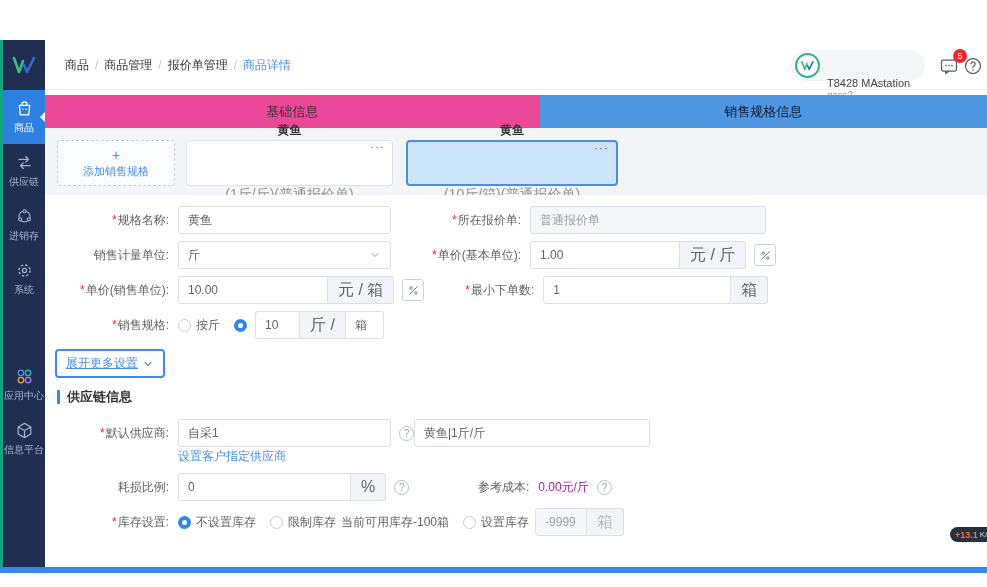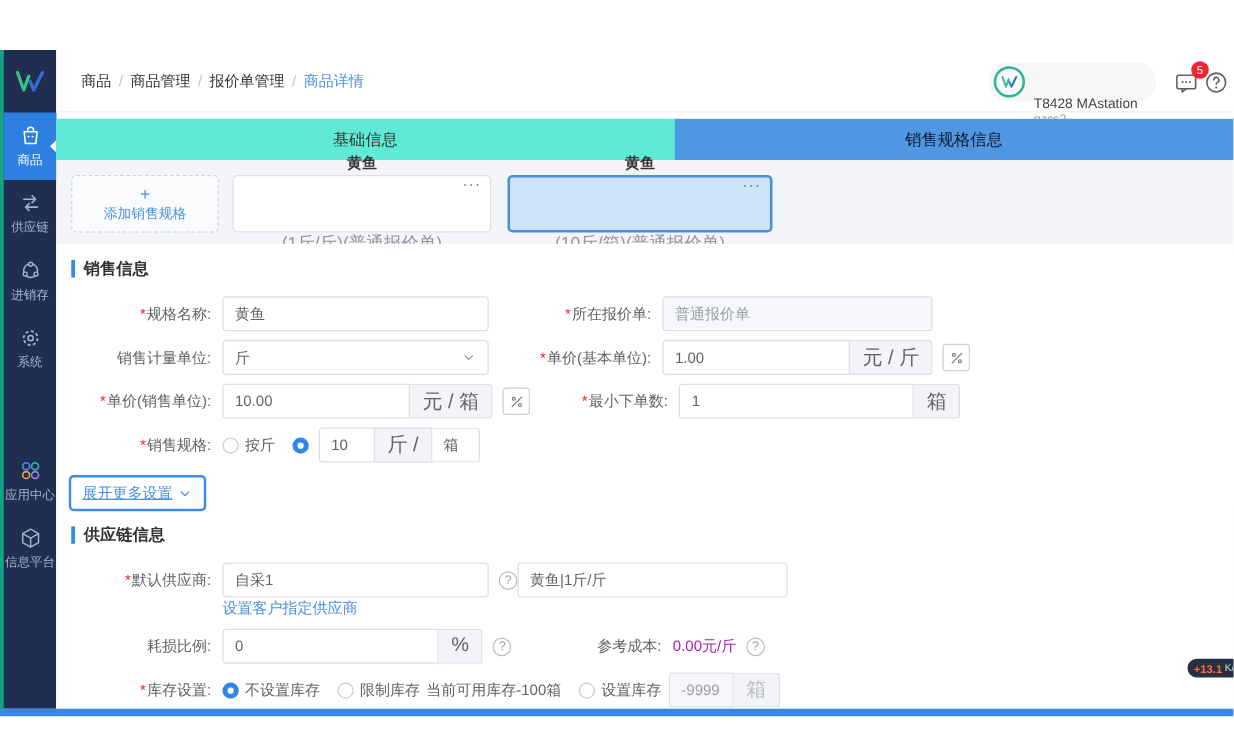--- a/index.html
+++ b/index.html
@@ -28,21 +28,21 @@
   .user-name { font-size:11px; color:#444; }
   .user-sub { font-size:10px; color:#9aa0a8; }
   .hicon { position:absolute; top:16px; width:20px; height:20px; cursor:pointer; }
   .msg-icon { right:28px; }
   .help-icon { right:4px; }
   .badge { position:absolute; top:-7px; right:-8px; min-width:14px; height:14px; border-radius:8px; background:#f5222d; color:#fff; font-size:9px; display:flex; align-items:center; justify-content:center; padding:0 3px; }
 
   
   .tabs { position:absolute; left:45px; top:55px; width:942px; height:33px; display:flex; }
   .tab { display:flex; align-items:center; justify-content:center; font-size:13px; cursor:pointer; }
-  .tab-basic { flex:0 0 52.5%; background:#5eead4; color:#333; }
+  .tab-basic { flex:0 0 52.5%; background:#ec4899; color:#333; }
   .tab-active { flex:1; background:#4f97e3; color:#0f172a; }
 
   
   .content { position:absolute; left:45px; top:88px; width:942px; height:439px; background:#f3f5f8; }
   .cards { position:absolute; left:12px; top:12px; height:46px; display:flex; gap:11px; }
   .card { position:relative; border-radius:4px; display:flex; flex-direction:column; align-items:center; justify-content:center; line-height:1.25; cursor:pointer; }
   .card-add { width:118px; border:1px dashed #c8d3df; background:#fafbfc; color:#4a90e2; font-size:11px; }
   .card-add .plus { font-size:14px; }
   .card-normal { width:207px; background:#fff; border:1px solid #dde2e8; }
   .card-selected { width:212px; background:#cde3f8; border:2px solid #4a90e2; margin-left:2px; }
@@ -61,21 +61,21 @@
 
   .inp { display:flex; align-items:center; height:28px; border:1px solid #dcdfe6; border-radius:3px; background:#fff; padding:0 9px; font-size:12px; color:#606266; }
   .inp.sel { justify-content:space-between; }
   .inp.disabled { background:#f5f7fa; color:#9aa0a8; }
   .igroup { display:flex; }
   .igroup .inp { border-radius:3px 0 0 3px; }
   .addon { height:28px; display:flex; align-items:center; padding:0 10px; background:#f2f4f7; border:1px solid #dcdfe6; border-left:none; border-radius:0 3px 3px 0; color:#606266; font-size:16px; }
   .addon.mid { border-radius:0; }
   .inp.tail { border-radius:0 3px 3px 0; border-left:none; }
   .addon.gray-dis { color:#b6bcc4; }
-  .w213 { width:213px; } .w212 { width:216px; } .w150 { width:150px; } .w148 { width:150px; }
+  .w213 { width:213px; } .w212 { width:236px; } .w150 { width:150px; } .w148 { width:150px; }
   .w45 { width:45px; } .w36 { width:38px; } .w188 { width:188px; } .w173 { width:173px; } .w40 { width:52px; }
 
   .calc-btn { width:22px; height:22px; margin-left:8px; border:1px solid #c9d2dc; border-radius:3px; background:#fff; display:flex; align-items:center; justify-content:center; cursor:pointer; }
   .qicon { width:15px; height:15px; margin-left:8px; border:1px solid #b9bfc7; border-radius:50%; color:#9aa0a8; font-size:10px; display:flex; align-items:center; justify-content:center; cursor:pointer; }
 
   .radio-item { display:flex; align-items:center; gap:5px; margin-right:14px; cursor:pointer; }
   .radio { width:13px; height:13px; border-radius:50%; border:1px solid #c6cdd6; background:#fff; flex:0 0 13px; }
   .radio.sel-r { border:4px solid #2f86e8; }
   .note-text { color:#606266; margin-right:14px; }
 
@@ -230,24 +230,20 @@
         <div class="card card-selected">
           <span class="card-menu">···</span>
           <span class="card-title">黄鱼</span>
           <span class="card-sub">(10斤/箱)(普通报价单)</span>
         </div>
       </div>
 
       <div class="panel">
 
         
-        <div class="section-title">
-          <span class="section-bar"></span>
-          <span>销售信息</span>
-        </div>
 
         <div class="frow">
           <span class="lbl"><span class="star">*</span><span>规格名称:</span></span>
           <span class="inp w213">黄鱼</span>
           <span class="lbl-r"><span class="star">*</span><span>所在报价单:</span></span>
           <span class="inp disabled w212">普通报价单</span>
         </div>
 
         <div class="frow">
           <span class="lbl">销售计量单位:</span>

